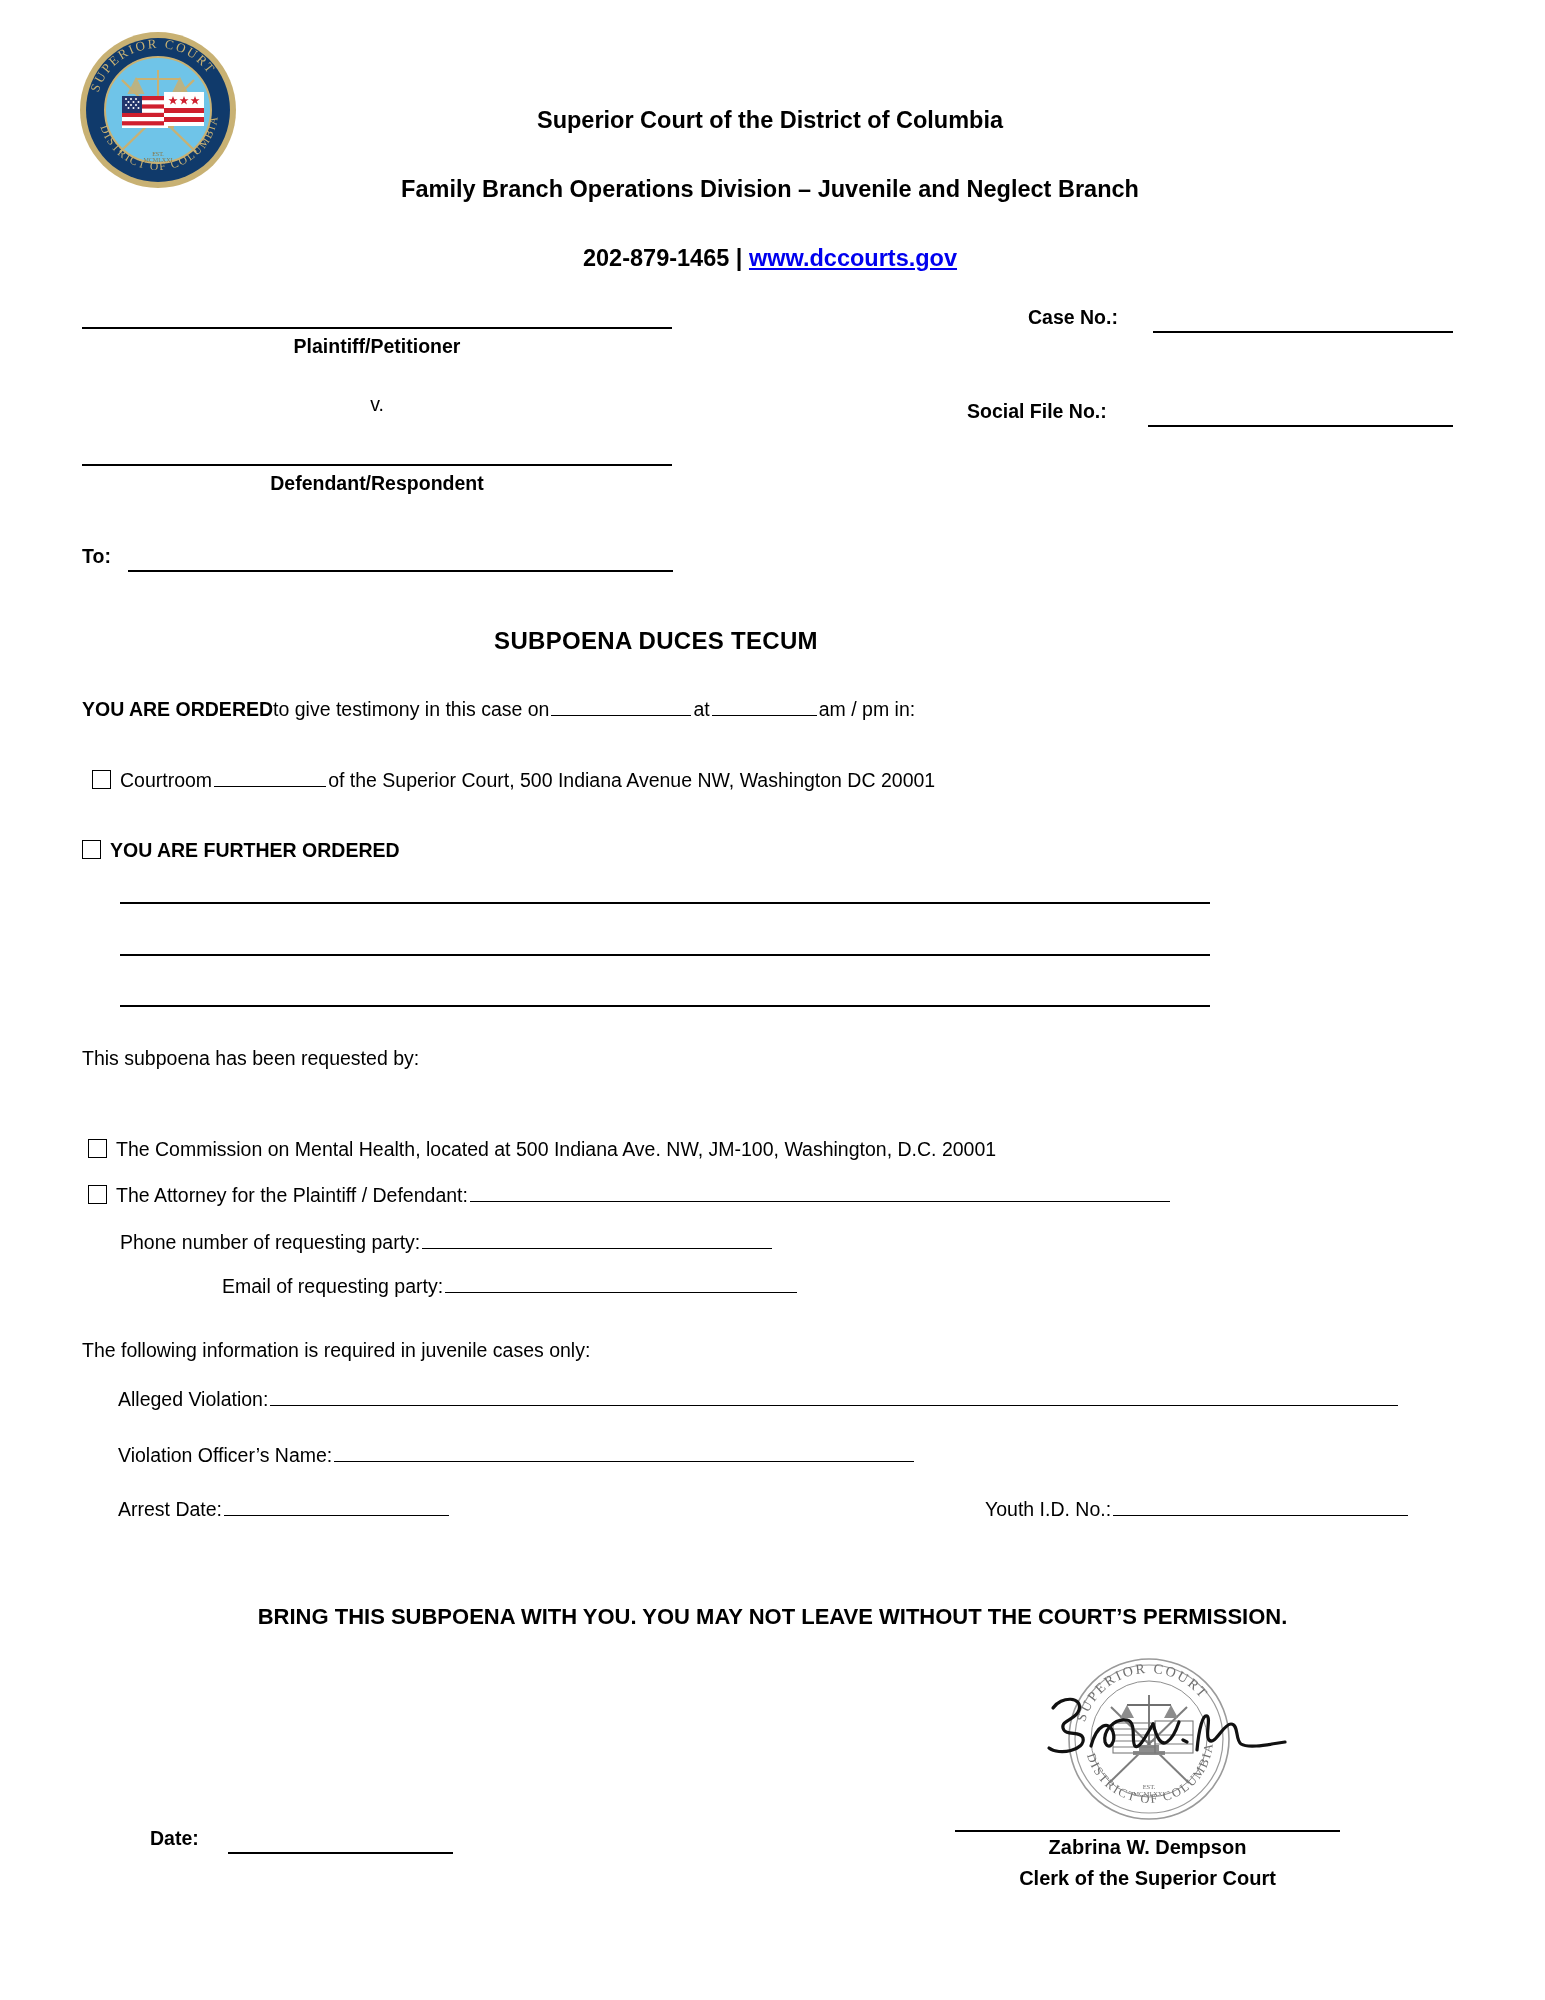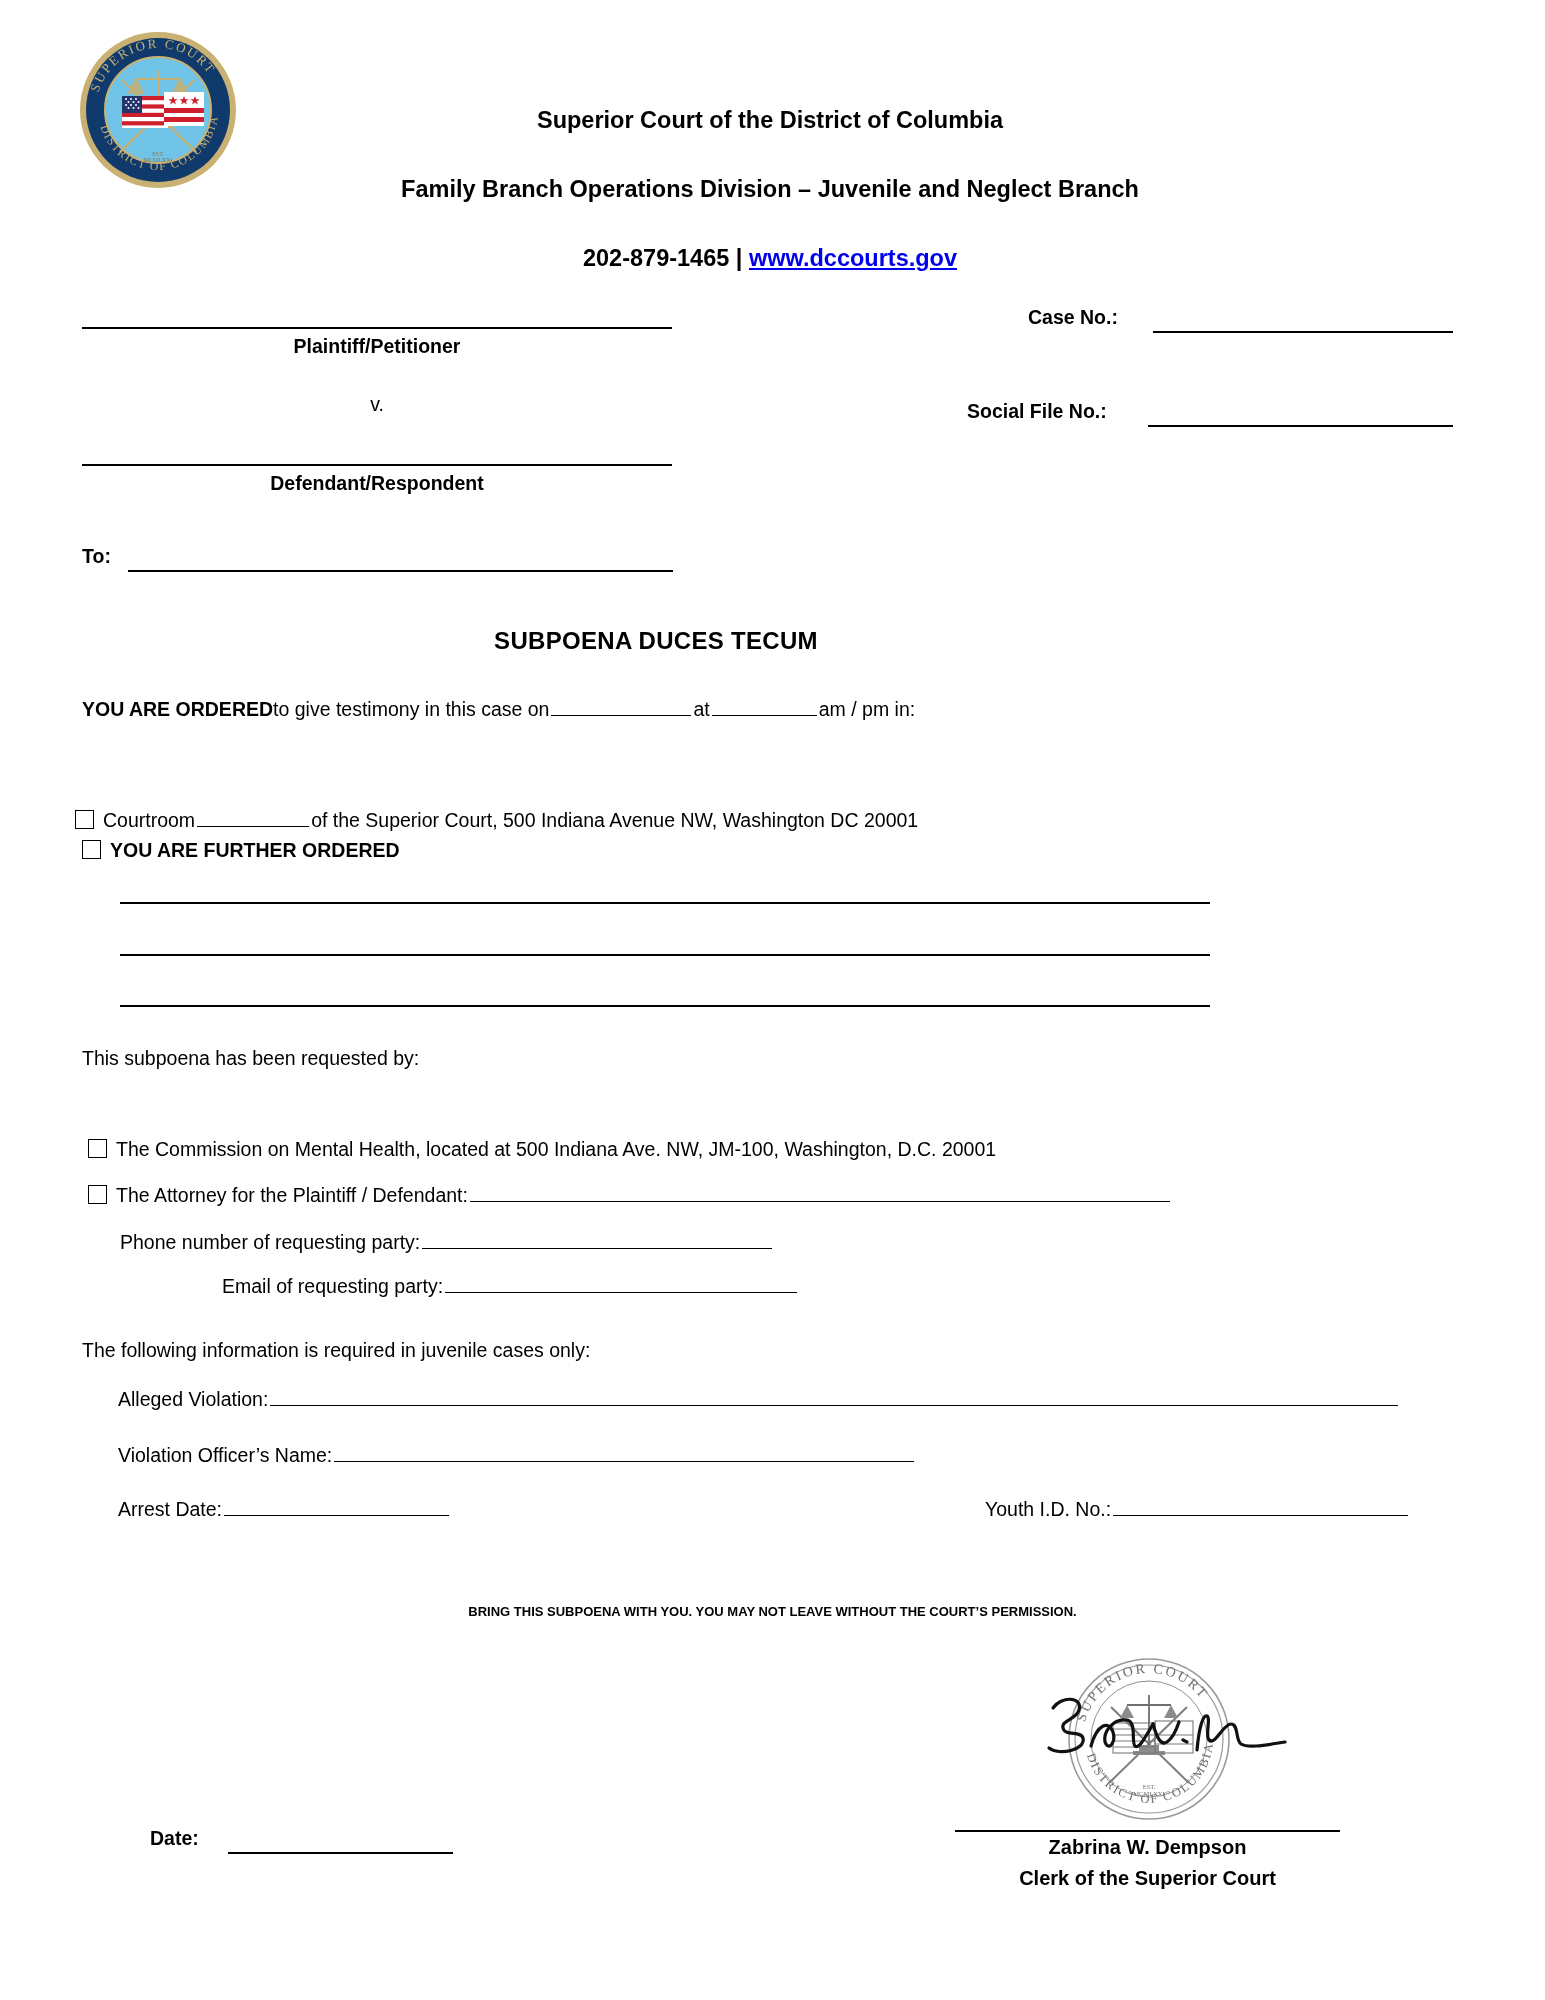--- a/index.html
+++ b/index.html
@@ -105,21 +105,21 @@
     border: 1.6px solid #000;
     background: #fff;
     margin-right: 9px;
     position: relative;
     top: 2px;
     flex: none;
   }
   .bold { font-weight: bold; }
 
   .ordered-row { left: 82px; top: 695px; }
-  .courtroom-row { left: 75px; top: 766px; margin-top: 40px; }
+  .courtroom-row { left: 92px; top: 766px; }
   .further-row { left: 82px; top: 838px; }
 
   .blank-rule {
     position: absolute;
     border-bottom: 2px solid #000;
     left: 120px;
     width: 1090px;
   }
   .blank1 { top: 902px; }
   .blank2 { top: 954px; }
@@ -138,21 +138,21 @@
   .arrest-row { left: 118px; top: 1495px; }
   .youth-row { left: 985px; top: 1495px; }
 
   
   .bring-row {
     position: absolute;
     left: 0; top: 1604px;
     width: 1545px;
     text-align: center;
     font-weight: bold;
-    font-size: 13px;
+    font-size: 22px;
   }
   .seal-sig {
     position: absolute;
     left: 1065px; top: 1655px;
     width: 168px; height: 168px;
   }
   .signature-svg {
     position: absolute;
     left: 1035px; top: 1680px;
     width: 260px; height: 120px;

